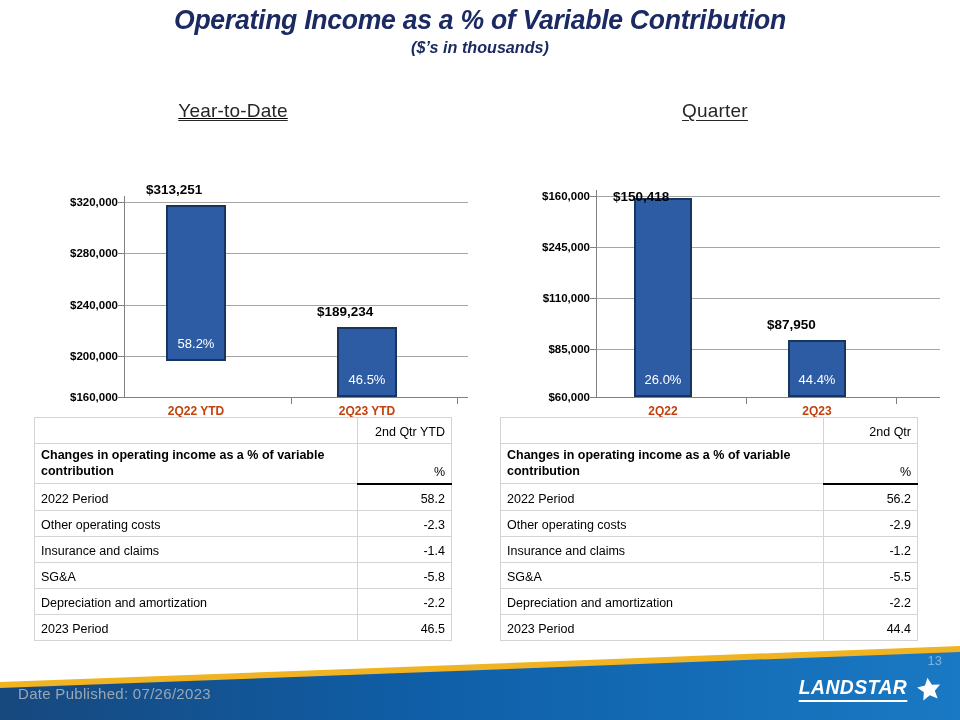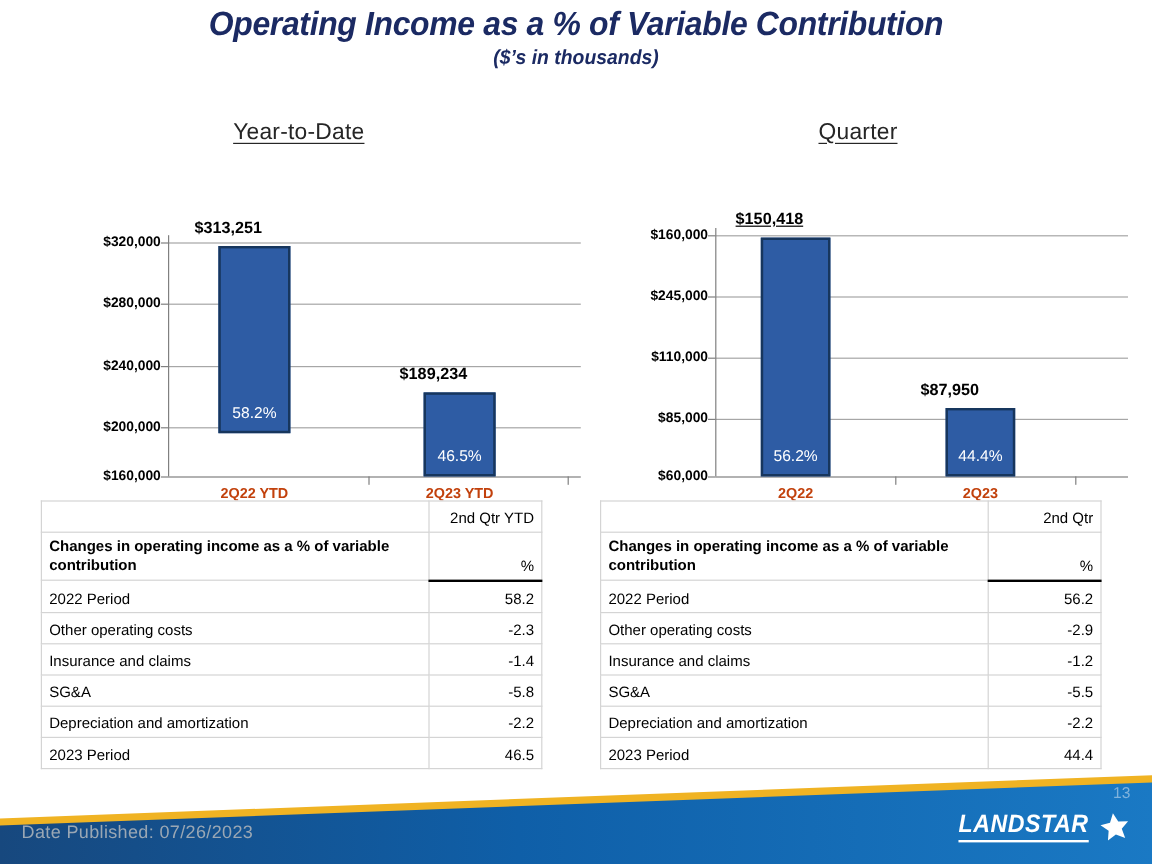--- a/index.html
+++ b/index.html
@@ -21,21 +21,21 @@
     transform:scaleX(0.95);
   }
   .title-sub{
     font-size:17px;font-weight:bold;font-style:italic;
     color:#1B2A63;line-height:1.2;margin-top:2px;
     transform:scaleX(0.95);
   }
 
   
   .chart-panel{position:absolute;top:100px;height:300px;}
-  .chart-panel.left{left:44px;width:440px;}
+  .chart-panel.left{left:28px;width:440px;text-decoration:underline;}
   .chart-panel.right{left:500px;width:440px;}
 
   .chart-title{
     text-align:center;font-size:19px;color:#262626;
     text-decoration:underline;text-underline-offset:3px;
     margin-bottom:4px;
     letter-spacing:0.2px;
   }
   .chart-title.lt{padding-right:30px;}
   .chart-title.rt{padding-right:10px;}
@@ -201,23 +201,23 @@
         <div class="tick" style="top:70px;"></div>
         <div class="tick" style="top:121px;"></div>
         <div class="tick" style="top:172px;"></div>
         <div class="tick" style="top:223px;"></div>
         <div class="tick" style="top:271px;"></div>
         <div class="baseline" style="top:271px;"></div>
         <div class="xtick" style="left:150px;top:271px;"></div>
         <div class="xtick" style="left:300px;top:271px;"></div>
 
         <div class="bar" style="left:38px;width:58px;top:72px;height:199px;">
-          <div class="bar-pct">56.2%</div>
+          <div class="bar-pct">26.0%</div>
         </div>
-        <div class="bar-value" style="left:17px;width:100px;top:49px;text-decoration:underline;">$150,418</div>
+        <div class="bar-value" style="left:17px;width:100px;top:63px;">$150,418</div>
 
         <div class="bar" style="left:192px;width:58px;top:214px;height:57px;">
           <div class="bar-pct">44.4%</div>
         </div>
         <div class="bar-value" style="left:171px;width:100px;top:191px;">$87,950</div>
 
         <div class="cat-label" style="left:17px;width:100px;top:278px;">2Q22</div>
         <div class="cat-label" style="left:171px;width:100px;top:278px;">2Q23</div>
       </div>
     </div>

